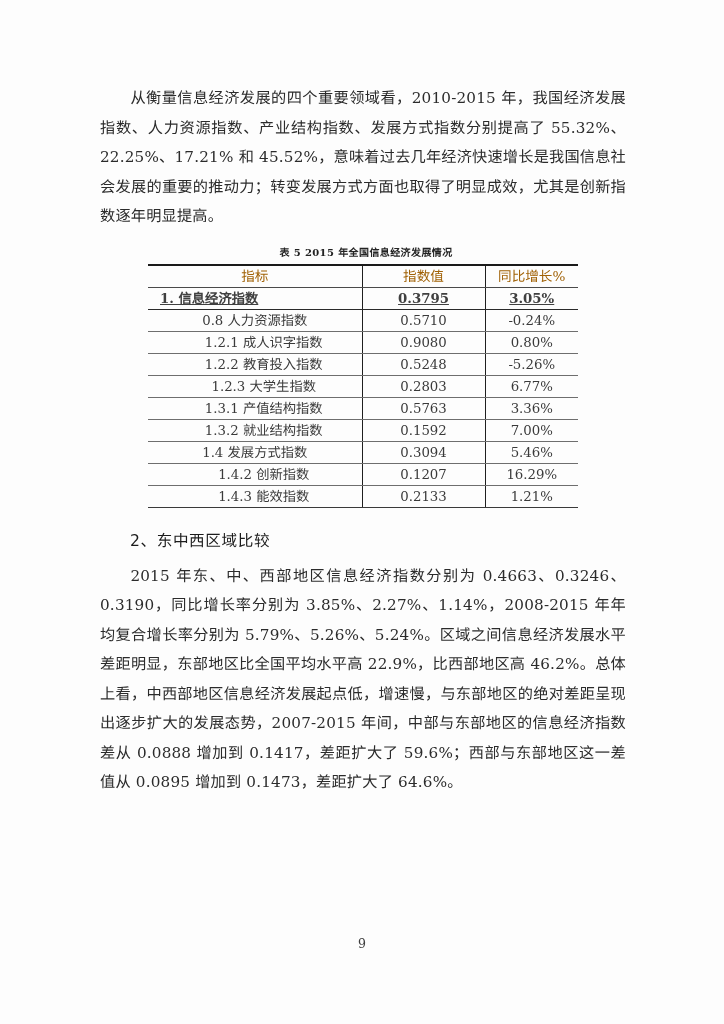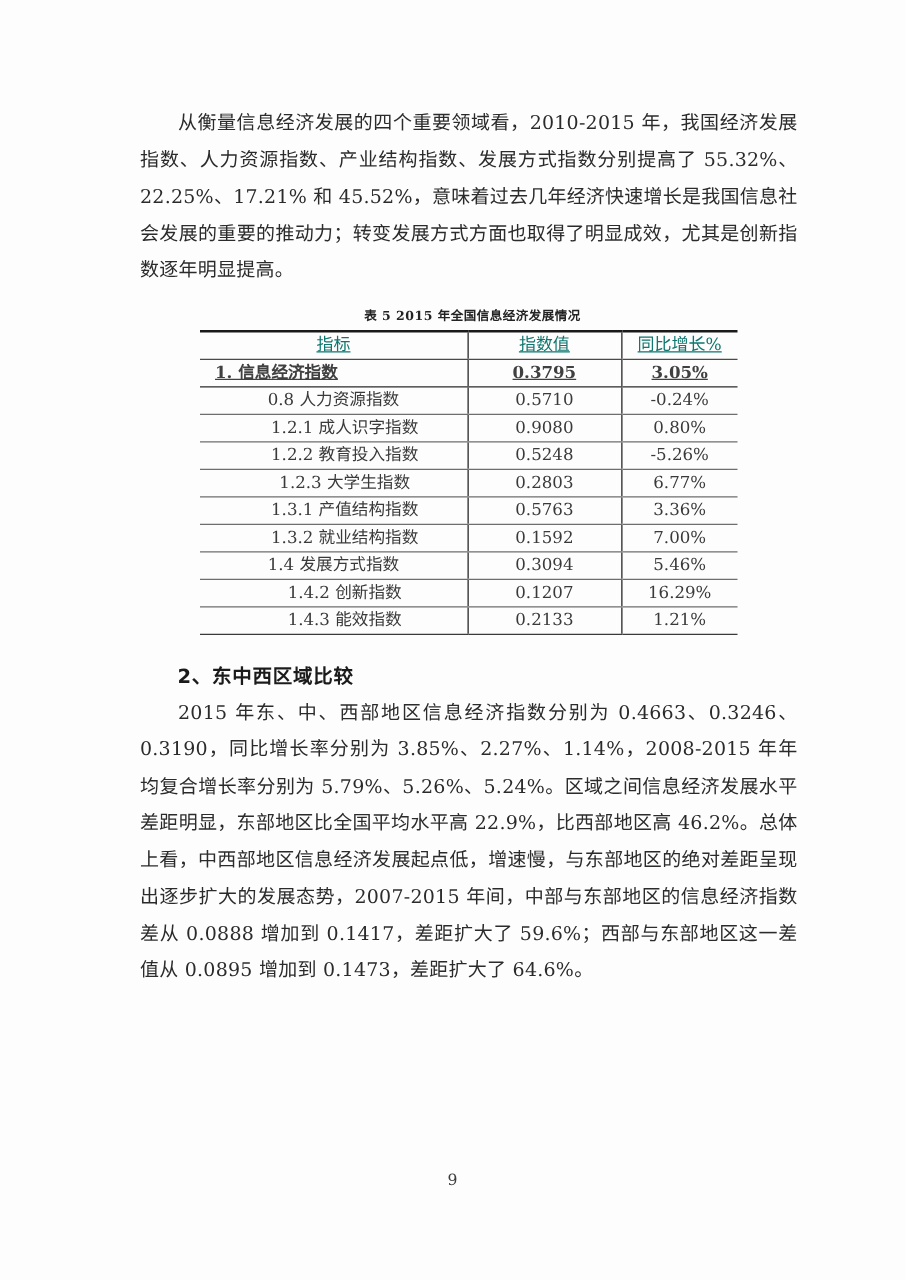--- a/index.html
+++ b/index.html
@@ -16,21 +16,21 @@
     position: relative;
     width: 724px;
     height: 1024px;
     margin: 0 auto;
     background: #fdfdfd;
     overflow: hidden;
     box-sizing: border-box;
   }
   .content {
     position: absolute;
-    left: 112px;
+    left: 100px;
     top: 84px;
     width: 526px;
   }
   p.para {
     margin: 0 0 0 0;
     font-size: 15.2px;
     line-height: 29.5px;
     text-align: justify;
     text-justify: inter-ideograph;
     text-indent: 2em;
@@ -74,23 +74,22 @@
     border-bottom: 1px solid #6e6e6e;
     vertical-align: middle;
     white-space: nowrap;
     overflow: hidden;
   }
   table.data thead th {
     border-top: 2px solid #1a1a1a;
     border-bottom: 1px solid #4a4a4a;
     text-align: center;
     font-weight: normal;
-    color: #0f766e;
+    color: #a16207;
     font-size: 13.6px;
-    text-decoration: underline;
   }
   table.data th.sep,
   table.data td.sep {
     border-left: 1.6px solid #1f1f1f;
   }
   table.data tbody tr td {
     text-align: center;
   }
   table.data tbody tr.level1 td {
     font-weight: bold;
@@ -108,23 +107,23 @@
   table.data tbody tr:last-child td {
     border-bottom: 1.5px solid #3a3a3a;
   }
   td.label.ind2 { padding-left: 4px; }
   td.label.ind3 { padding-left: 22px; }
 
   
   h2.section-head {
     font-family: "DejaVu Sans", "Liberation Sans", sans-serif;
     font-size: 15.6px;
-    font-weight: bold;
+    font-weight: normal;
     color: #1b1b1b;
-    margin: 20px 0 6px 0;
+    margin: 20px 0 12px 0;
     padding-left: 30px;
     letter-spacing: 0.6px;
   }
   .para-bottom {
     margin-top: 6px;
   }
   .page-number {
     position: absolute;
     left: 0;
     right: 0;

